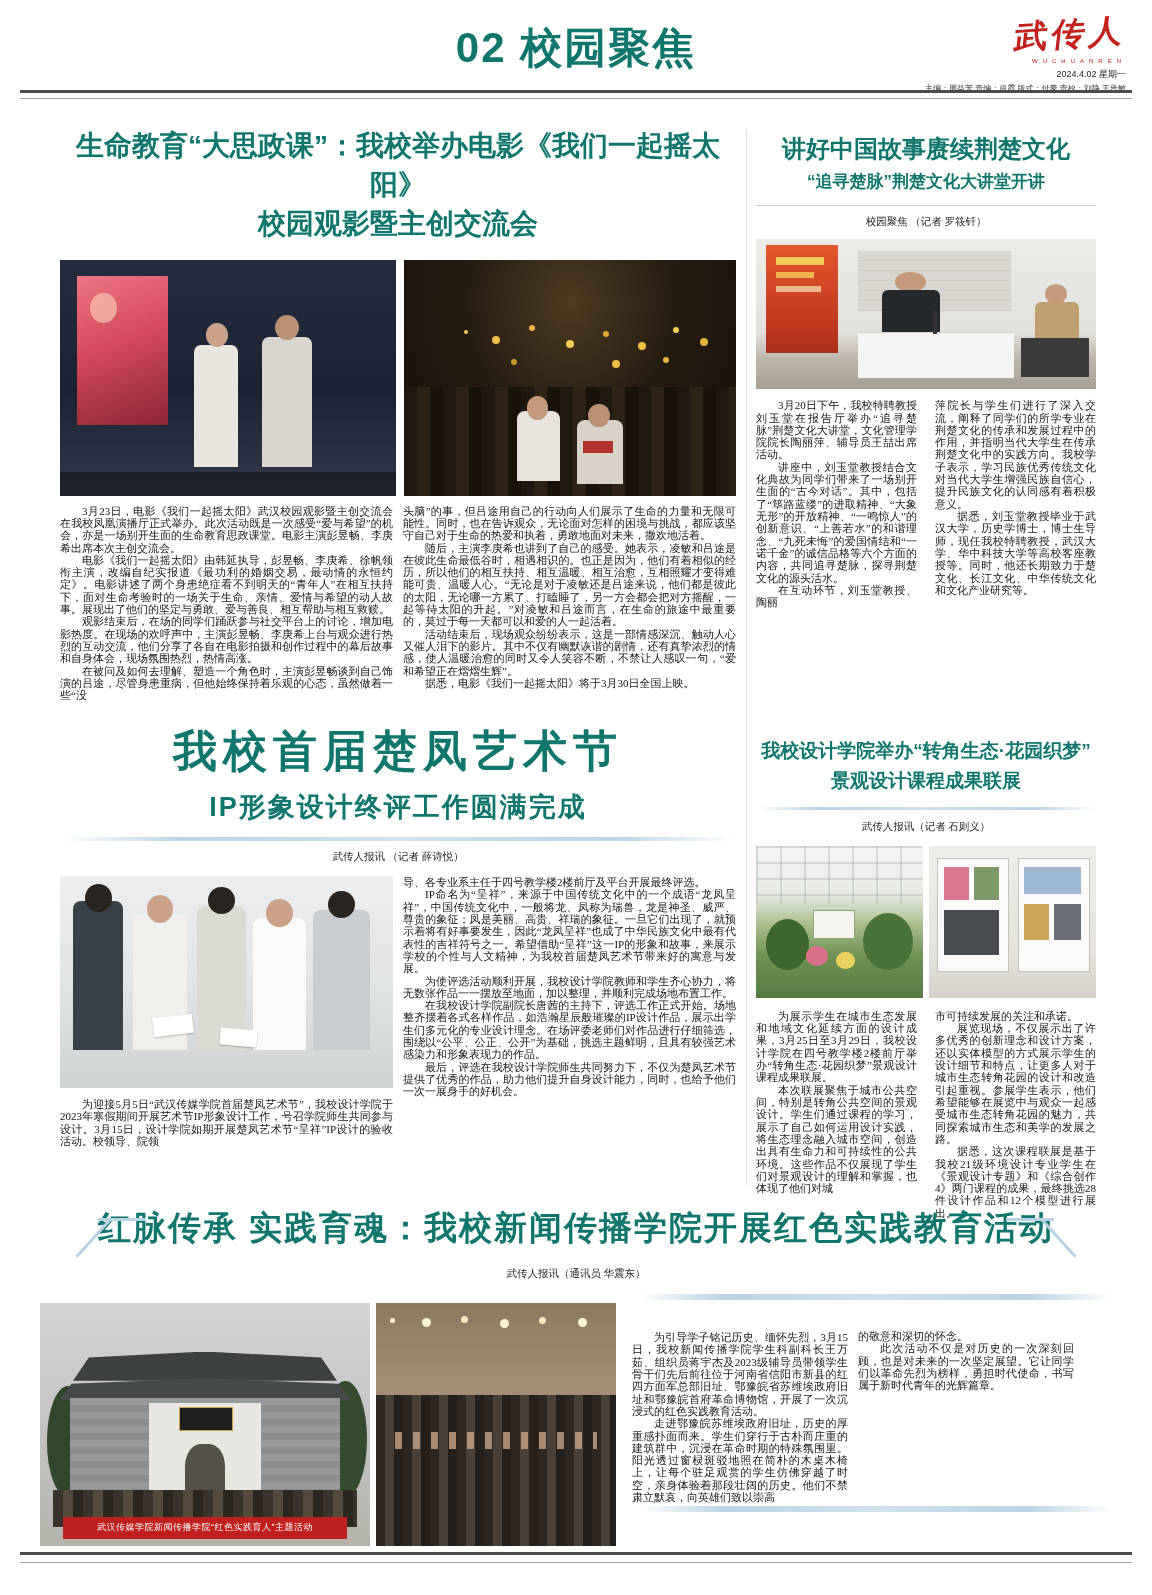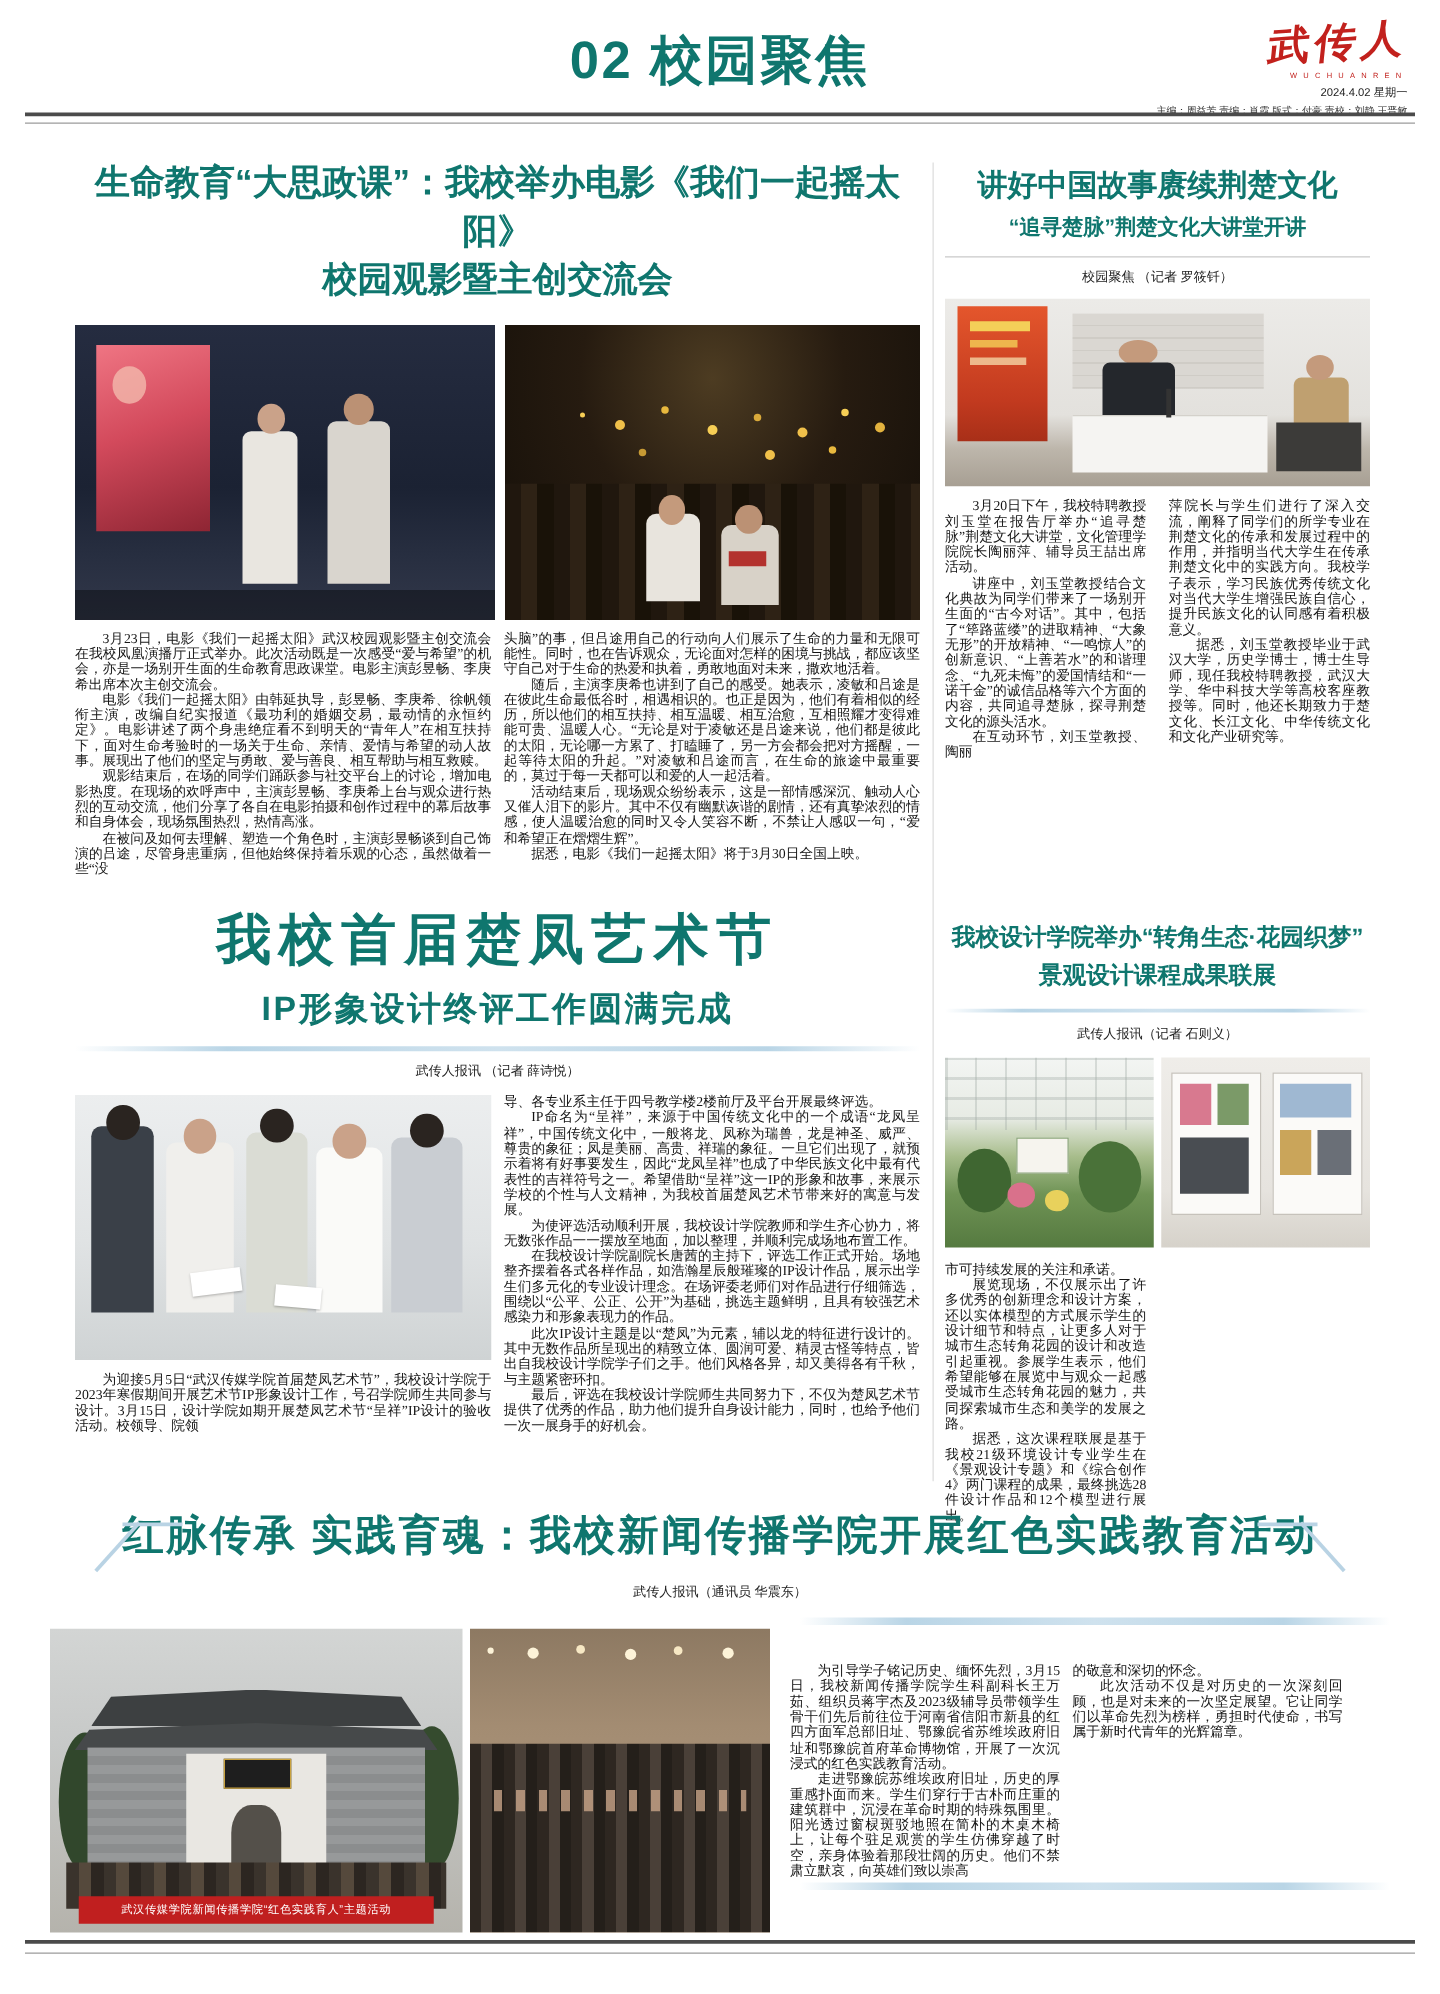--- a/index.html
+++ b/index.html
@@ -155,21 +155,20 @@
         </div>
         <div class="col" style="width:333px;margin-top:10px;">
             <p>为迎接5月5日“武汉传媒学院首届楚凤艺术节”，我校设计学院于2023年寒假期间开展艺术节IP形象设计工作，号召学院师生共同参与设计。3月15日，设计学院如期开展楚凤艺术节“呈祥”IP设计的验收活动。校领导、院领</p>
           </div>
       </div>
       <div class="col cont" style="width:333px;">
           <p>导、各专业系主任于四号教学楼2楼前厅及平台开展最终评选。</p>
           <p>IP命名为“呈祥”，来源于中国传统文化中的一个成语“龙凤呈祥”，中国传统文化中，一般将龙、凤称为瑞兽，龙是神圣、威严、尊贵的象征；凤是美丽、高贵、祥瑞的象征。一旦它们出现了，就预示着将有好事要发生，因此“龙凤呈祥”也成了中华民族文化中最有代表性的吉祥符号之一。希望借助“呈祥”这一IP的形象和故事，来展示学校的个性与人文精神，为我校首届楚凤艺术节带来好的寓意与发展。</p>
           <p>为使评选活动顺利开展，我校设计学院教师和学生齐心协力，将无数张作品一一摆放至地面，加以整理，并顺利完成场地布置工作。</p>
           <p>在我校设计学院副院长唐茜的主持下，评选工作正式开始。场地整齐摆着各式各样作品，如浩瀚星辰般璀璨的IP设计作品，展示出学生们多元化的专业设计理念。在场评委老师们对作品进行仔细筛选，围绕以“公平、公正、公开”为基础，挑选主题鲜明，且具有较强艺术感染力和形象表现力的作品。</p>
-          <p>此次IP设计主题是以“楚凤”为元素，辅以龙的特征进行设计的。其中无数作品所呈现出的精致立体、圆润可爱、精灵古怪等特点，皆出自我校设计学院学子们之手。他们风格各异，却又美得各有千秋，与主题紧密环扣。</p>
           <p>最后，评选在我校设计学院师生共同努力下，不仅为楚凤艺术节提供了优秀的作品，助力他们提升自身设计能力，同时，也给予他们一次一展身手的好机会。</p>
         </div>
     </div>
   </section>
 
   <section class="abs art-garden">
     <h2 class="hd">
       <span>我校设计学院举办“转角生态·花园织梦”</span><br>
       <span>景观设计课程成果联展</span>
     </h2>
@@ -189,20 +188,24 @@
         <div class="fig" style="left:9%;top:14%;width:15%;height:22%;background:#d8798f;"></div>
         <div class="fig" style="left:27%;top:14%;width:15%;height:22%;background:#7b9a68;"></div>
         <div class="fig" style="left:9%;top:42%;width:33%;height:30%;background:#494d52;"></div>
         <div class="fig" style="left:53%;top:8%;width:42%;height:74%;background:#fbfaf8;border:1px solid #c6c2bb;"></div>
         <div class="fig" style="left:57%;top:14%;width:34%;height:18%;background:#9fb8d2;"></div>
         <div class="fig" style="left:57%;top:38%;width:15%;height:24%;background:#caa55a;"></div>
         <div class="fig" style="left:75%;top:38%;width:16%;height:24%;background:#6a6f77;"></div>
       </div>
     </div>
     <div class="cols" style="margin-top:12px;gap:18px;">
+      <div class="col" style="width:161px;">
+          <p>为展示学生在城市生态发展和地域文化延续方面的设计成果，3月25日至3月29日，我校设计学院在四号教学楼2楼前厅举办“转角生态·花园织梦”景观设计课程成果联展。</p>
+          <p>本次联展聚焦于城市公共空间，特别是转角公共空间的景观设计。学生们通过课程的学习，展示了自己如何运用设计实践，将生态理念融入城市空间，创造出具有生命力和可持续性的公共环境。这些作品不仅展现了学生们对景观设计的理解和掌握，也体现了他们对城</p>
+        </div>
       <div class="col cont" style="width:161px;">
           <p>市可持续发展的关注和承诺。</p>
           <p>展览现场，不仅展示出了许多优秀的创新理念和设计方案，还以实体模型的方式展示学生的设计细节和特点，让更多人对于城市生态转角花园的设计和改造引起重视。参展学生表示，他们希望能够在展览中与观众一起感受城市生态转角花园的魅力，共同探索城市生态和美学的发展之路。</p>
           <p>据悉，这次课程联展是基于我校21级环境设计专业学生在《景观设计专题》和《综合创作4》两门课程的成果，最终挑选28件设计作品和12个模型进行展出。</p>
         </div>
     </div>
   </section>
 
   <section class="abs art-red">
     <div class="abs decor" style="left:58px;top:26px;width:48px;height:3px;"></div>
@@ -231,21 +234,21 @@
       <div class="photo" style="width:240px;height:243px;background:linear-gradient(180deg,#8d7962 0%,#a38c72 32%,#b59e84 100%);">
         <div class="fig" style="left:6%;top:6%;width:5px;height:5px;border-radius:50%;background:#fdf3d8;box-shadow:34px 2px 0 2px #fdf3d8,72px -1px 0 1px #f7e8c4,112px 3px 0 2px #fdf3d8,150px 0 0 1px #f7e8c4,190px 2px 0 2px #fdf3d8;"></div>
         <div class="fig" style="left:0;bottom:0;width:100%;height:62%;background:repeating-linear-gradient(90deg,#2e2721 0 9px,#4a4038 9px 18px,#241f1a 18px 27px);"></div>
         <div class="fig" style="left:8%;bottom:40%;width:84%;height:7%;background:repeating-linear-gradient(90deg,#c8a488 0 7px,transparent 7px 18px);opacity:.8;"></div>
       </div>
       <div class="cols" style="gap:10px;padding:28px 0 0 10px;">
         <div class="col" style="width:216px;">
             <p>为引导学子铭记历史、缅怀先烈，3月15日，我校新闻传播学院学生科副科长王万茹、组织员蒋宇杰及2023级辅导员带领学生骨干们先后前往位于河南省信阳市新县的红四方面军总部旧址、鄂豫皖省苏维埃政府旧址和鄂豫皖首府革命博物馆，开展了一次沉浸式的红色实践教育活动。</p>
             <p>走进鄂豫皖苏维埃政府旧址，历史的厚重感扑面而来。学生们穿行于古朴而庄重的建筑群中，沉浸在革命时期的特殊氛围里。阳光透过窗棂斑驳地照在简朴的木桌木椅上，让每个驻足观赏的学生仿佛穿越了时空，亲身体验着那段壮阔的历史。他们不禁肃立默哀，向英雄们致以崇高</p>
           </div>
-        <div class="col cont" style="width:216px;">
+        <div class="col cont" style="width:216px;font-family:Liberation Mono, monospace;">
             <p>的敬意和深切的怀念。</p>
             <p>此次活动不仅是对历史的一次深刻回顾，也是对未来的一次坚定展望。它让同学们以革命先烈为榜样，勇担时代使命，书写属于新时代青年的光辉篇章。</p>
           </div>
       </div>
     </div>
   </section>
 
   <div class="abs rule rule-thick" style="top:1552px;"></div>
   <div class="abs rule rule-thin" style="top:1562px;"></div>
 

